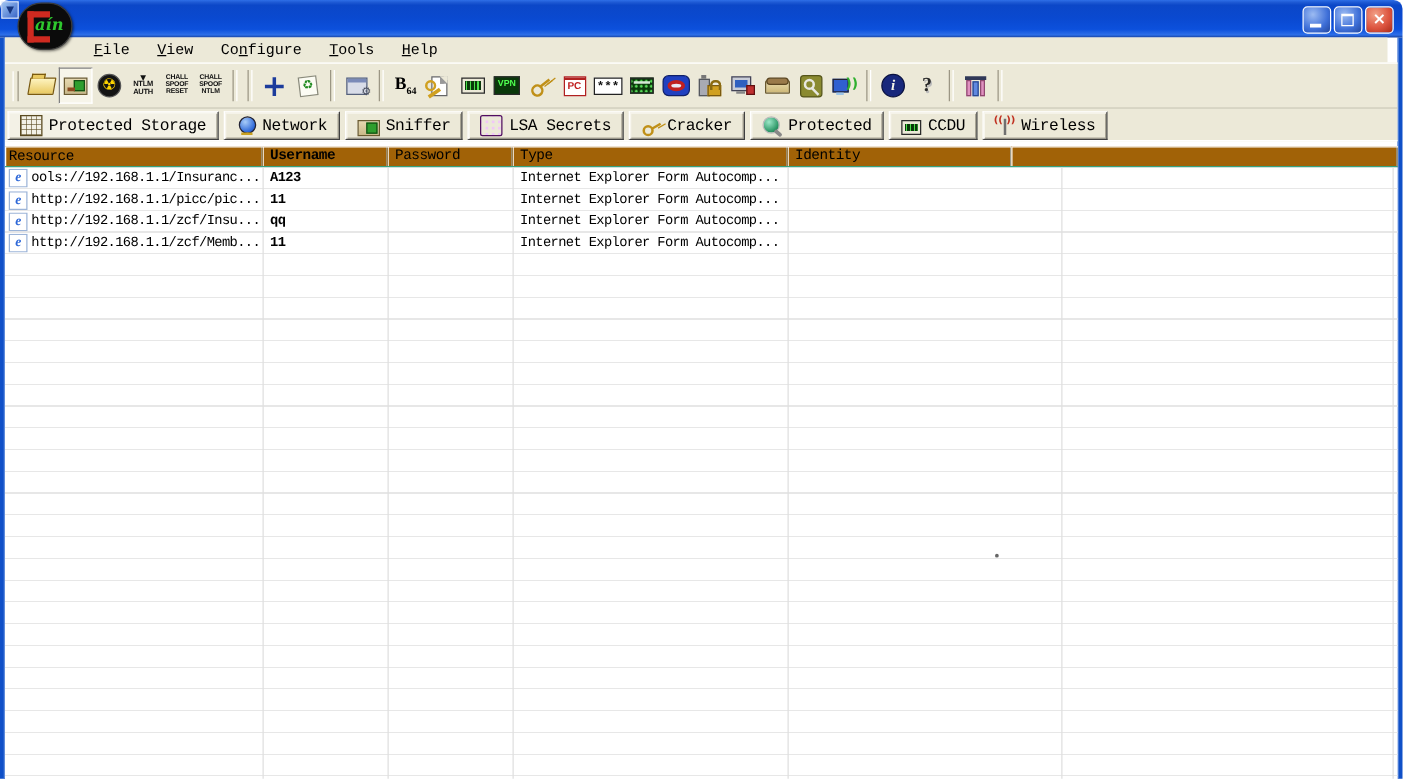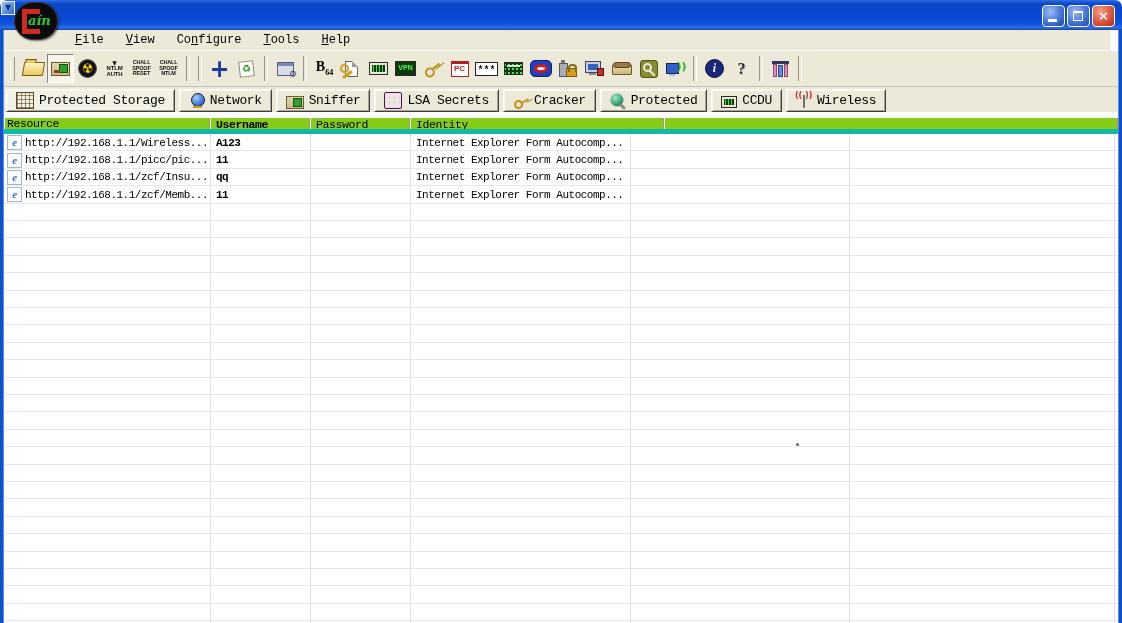--- a/index.html
+++ b/index.html
@@ -160,34 +160,34 @@
   .globe-magnifier-icon:after{content:"";position:absolute;right:0;bottom:0;width:7px;height:3px;background:#888;
      transform:rotate(40deg);border-radius:2px;}
   .lcd-meter-icon{background:#0A380A;border:1px solid #2A2A2A;height:12px;top:1px;
      background-image:repeating-linear-gradient(90deg,#4ADF4A 0 1px,transparent 1px 3px);
      background-clip:content-box;padding:2px;box-sizing:border-box;}
   .antenna-icon:before{content:"";position:absolute;left:7px;top:2px;width:2px;height:13px;background:#707070;}
   .antenna-icon:after{content:"(( ))";position:absolute;left:-1px;top:-2px;color:#C03020;
      font:bold 8px/10px "DejaVu Sans",sans-serif;letter-spacing:0;}
 
   
-  .theader{left:4px;top:117px;right:4px;height:17px;background:#84cc16;display:flex;
-     border-bottom:5px solid #14b8a6;box-sizing:border-box;}
+  .theader{left:4px;top:117px;right:4px;height:17px;background:#a16207;display:flex;
+     border-bottom:1px solid #14b8a6;box-sizing:border-box;}
   .hcell{box-shadow:inset 1px 1px 0 #FFF,inset -1px 0 0 #9C9A8A;padding:1px 0 0 6px;
      box-sizing:border-box;white-space:nowrap;overflow:hidden;font-size:11.5px;letter-spacing:-.4px;}
   .tbody{left:4px;top:134px;right:4px;bottom:0;background:#fff;
      background-image:repeating-linear-gradient(180deg,transparent 0 16.4px,#E7E7E7 16.4px 17.4px);}
   .vline{position:absolute;top:0;bottom:0;width:1px;background:#E0E0E0;}
   .row{height:17.4px;display:flex;align-items:center;position:relative;z-index:1;}
   .cell{white-space:nowrap;overflow:hidden;box-sizing:border-box;font-size:11px;letter-spacing:-.5px;padding-left:6px;}
   .c-res{width:206px;display:flex;align-items:center;gap:3px;padding-left:3px;}
   .c-user{width:100px;font-weight:bold;}
   .c-pass{width:100px;}
   .c-type{width:220px;}
-  .c-id{width:254px;}
+  .c-id{width:179px;}
   .ie-icon{display:inline-block;width:13px;height:13px;background:#fff;border:1px solid #9CB4D8;flex:none;
      color:#2E68D8;font:bold italic 11px/12px "Liberation Serif",serif;text-align:center;}
   .cursor-dot{left:796px;top:443px;width:3px;height:3px;border-radius:50%;background:#666;}
 </style>
 </head>
 <body>
 
 <div class="abs sysicon">▼</div>
 
 <div class="abs titlebar">
@@ -389,36 +389,37 @@
     <div class="tab">
       <span class="tabicon antenna-icon"></span>
       <span>Wireless</span>
     </div>
   </div>
 
 <div class="abs theader">
   <div class="hcell c-res">Resource</div>
   <div class="hcell c-user">Username</div>
   <div class="hcell c-pass">Password</div>
+  <div class="hcell c-type">Type</div>
   <div class="hcell c-id">Identity</div>
   <div class="hcell" style="flex:1"></div>
 </div>
 
 <div class="abs tbody">
   <div class="vline" style="left:206px"></div>
   <div class="vline" style="left:306px"></div>
   <div class="vline" style="left:406px"></div>
   <div class="vline" style="left:626px"></div>
   <div class="vline" style="left:845px"></div>
   <div class="vline" style="left:1110px"></div>
   <div id="rows">
       <div class="row">
         <div class="cell c-res">
           <span class="ie-icon">e</span>
-          <span>http://192.168.1.1/Wireless...</span>
+          <span>ools://192.168.1.1/Insuranc...</span>
         </div>
         <div class="cell c-user">A123</div>
         <div class="cell c-pass"></div>
         <div class="cell c-type">Internet Explorer Form Autocomp...</div>
         <div class="cell c-id"></div>
       </div>
       <div class="row">
         <div class="cell c-res">
           <span class="ie-icon">e</span>
           <span>http://192.168.1.1/picc/pic...</span>

